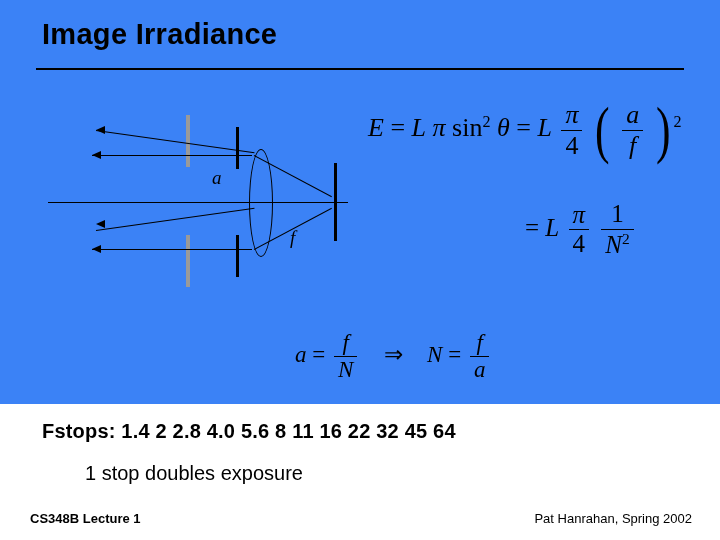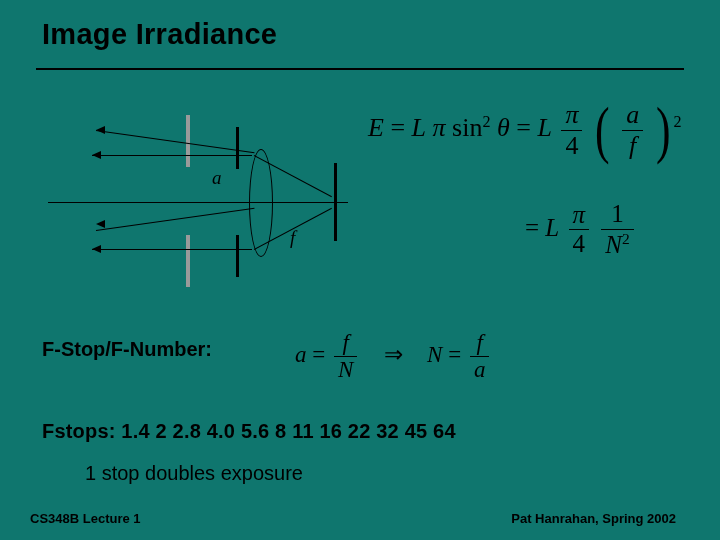--- a/index.html
+++ b/index.html
@@ -9,22 +9,22 @@
   body {
     width: 720px;
     height: 540px;
     background: #ffffff;
     font-family: "Liberation Sans", sans-serif;
     overflow: hidden;
   }
   .slide {
     position: relative;
     width: 720px;
-    height: 540px;
-    background: #0f766e;
+    height: 404px;
+    background: #3b82f6;
   }
   .slide-title {
     position: absolute;
     left: 42px;
     top: 18px;
     font-size: 29px;
     font-weight: bold;
     color: #000000;
     letter-spacing: 0.3px;
   }
@@ -192,24 +192,24 @@
   .footer-left {
     position: absolute;
     left: 30px;
     top: 511px;
     font-size: 13px;
     font-weight: bold;
     color: #000000;
   }
   .footer-right {
     position: absolute;
-    right: 44px;
+    right: 28px;
     top: 511px;
     font-size: 13px;
-    font-weight: bold;
+    font-weight: normal;
     color: #000000;
   }
 </style>
 </head>
 <body>
 
 <div class="slide">
 
   <div class="slide-title">Image Irradiance</div>
   <div class="title-rule"></div>
@@ -274,21 +274,20 @@
     <span class="frac">
       <span class="num ital">π</span>
       <span class="den">4</span>
     </span>
     <span class="frac">
       <span class="num">1</span>
       <span class="den"><span class="ital">N</span><span class="sup">2</span></span>
     </span>
   </div>
 
-  <div class="fstop-label">F-Stop/F-Number:</div>
 
   <div class="eq eq-fstop">
     <span class="ital">a</span>
     <span>=</span>
     <span class="frac">
       <span class="num ital">f</span>
       <span class="den ital">N</span>
     </span>
     <span class="arrowsym">⇒</span>
     <span class="ital">N</span>

